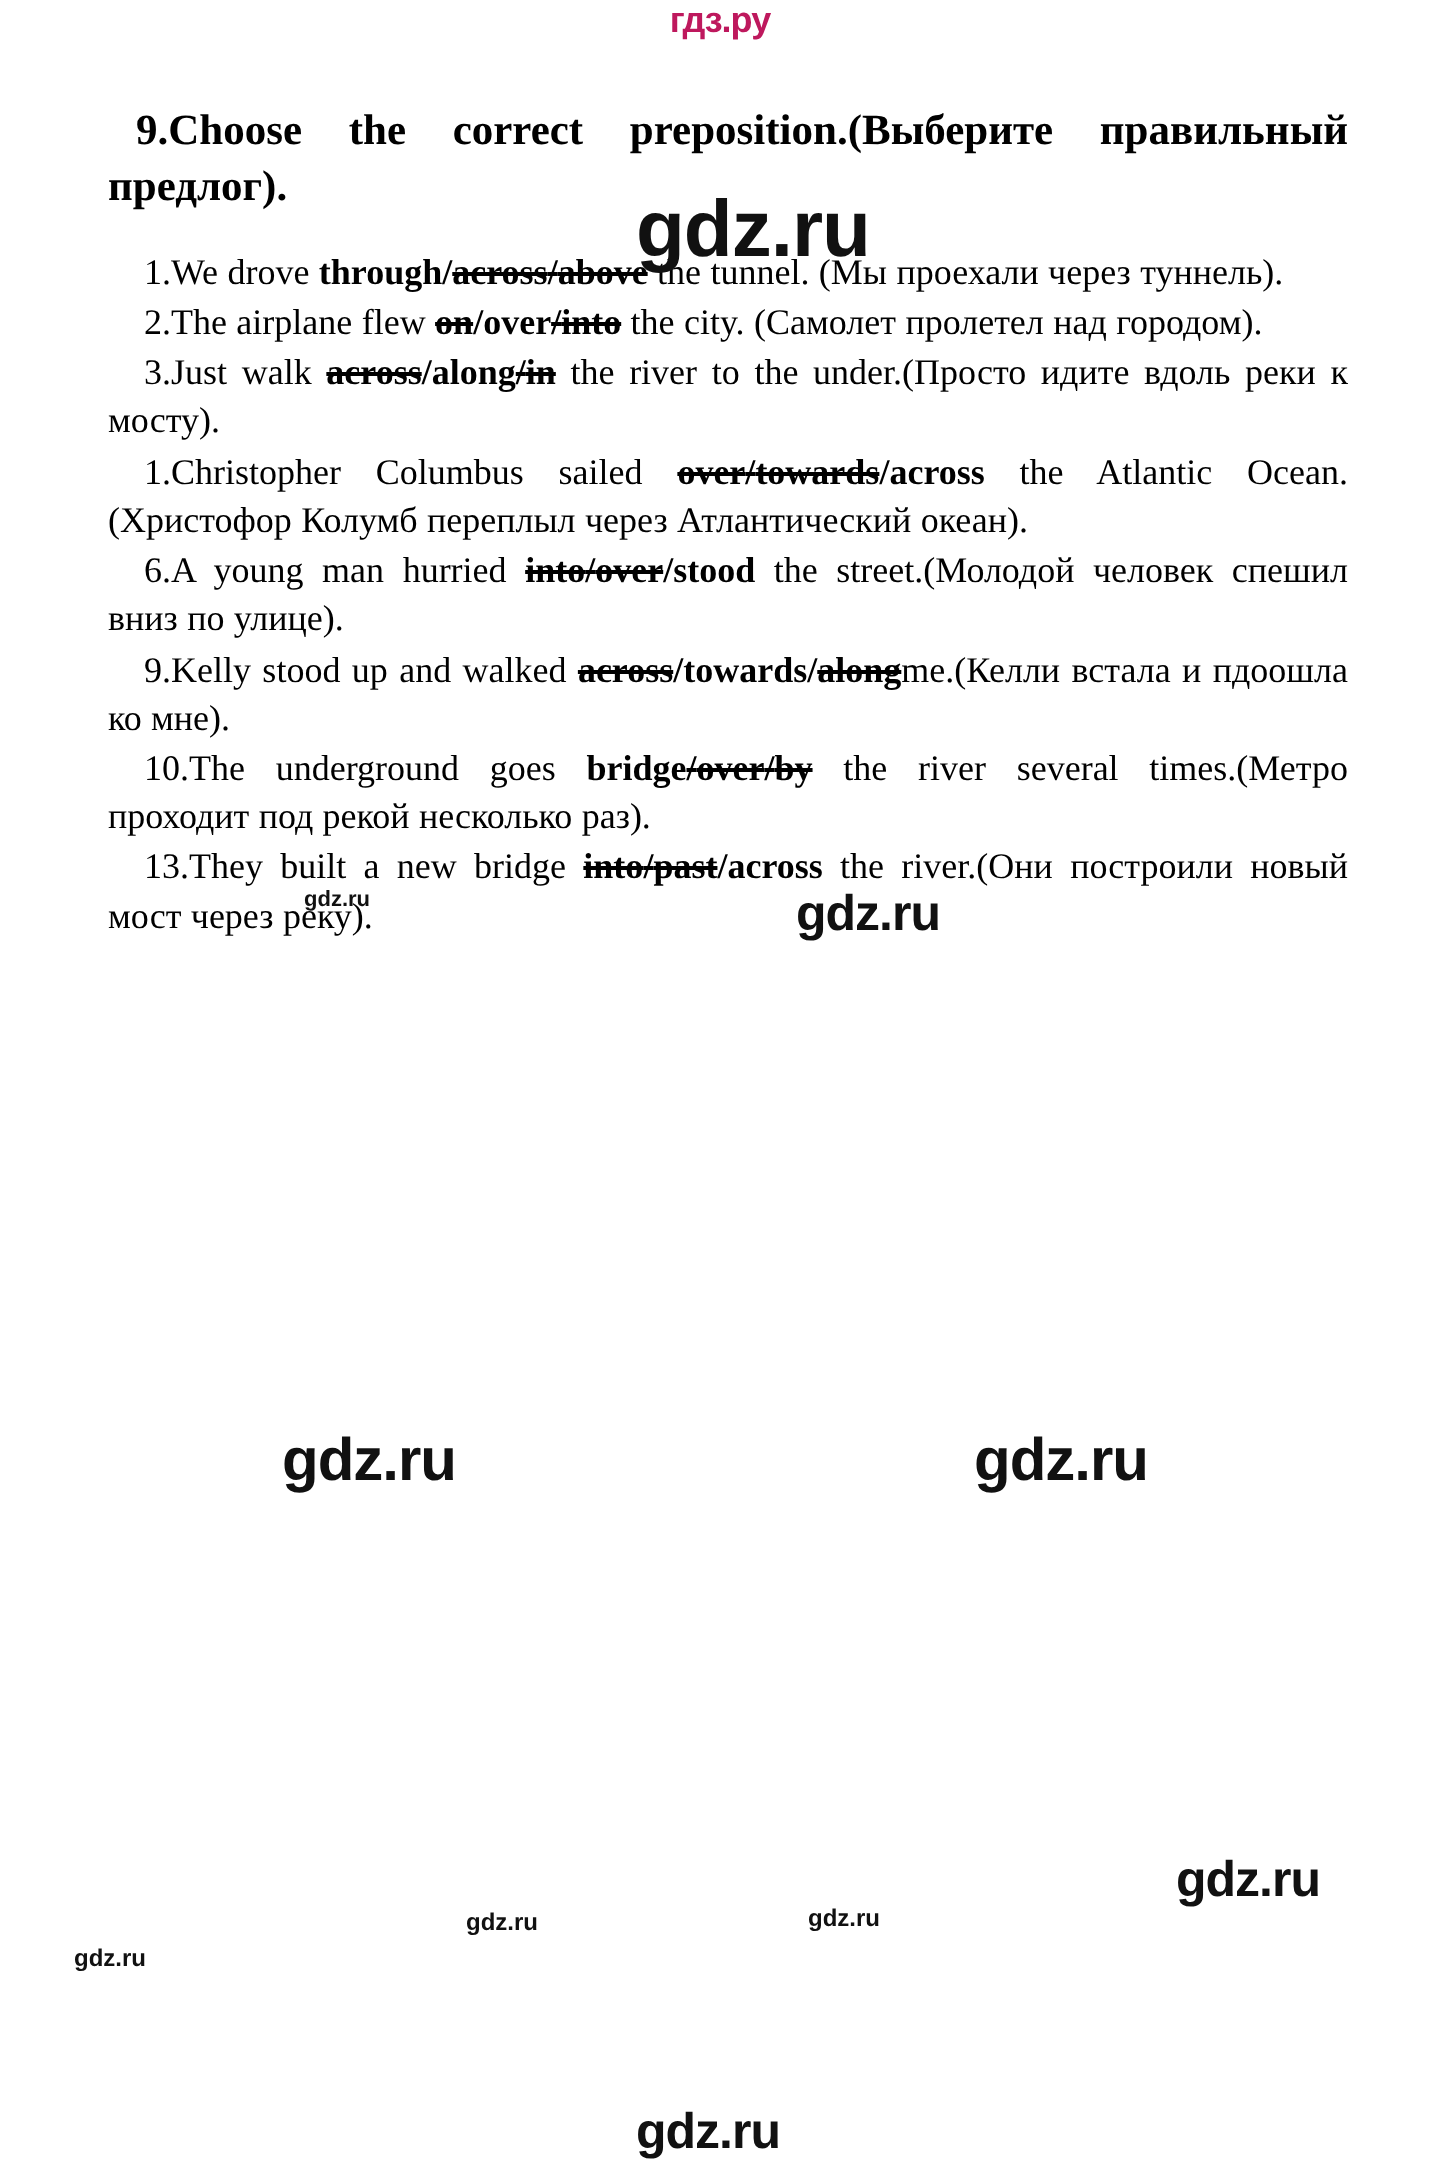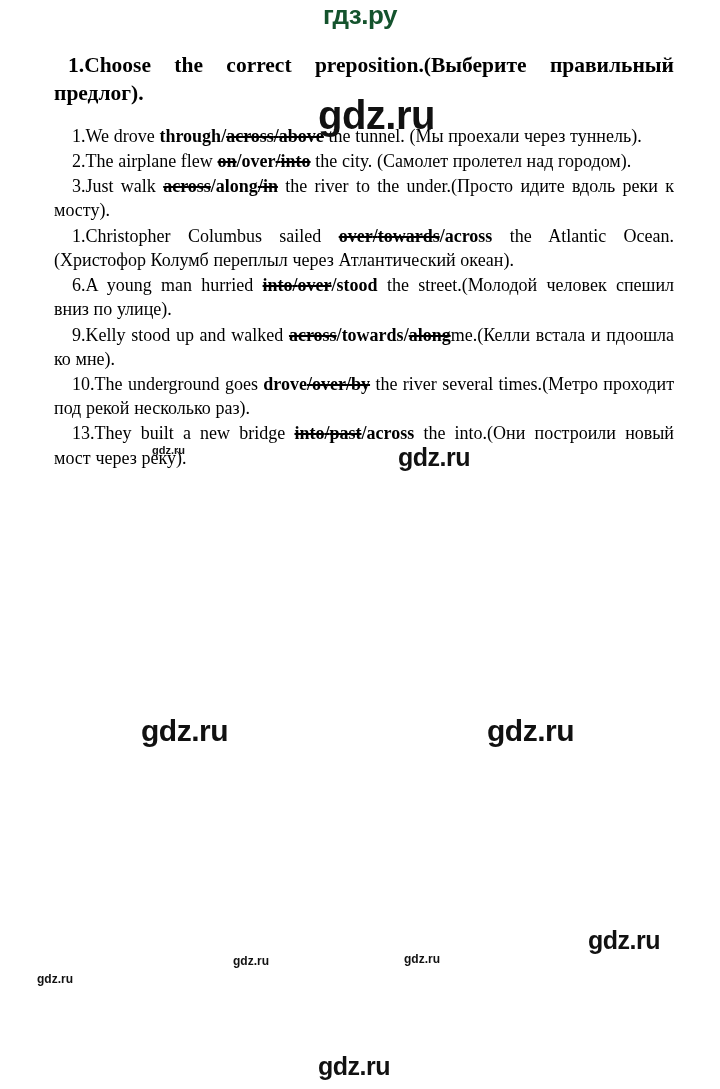--- a/index.html
+++ b/index.html
@@ -18,23 +18,23 @@
 
   
   .site-logo {
     position: absolute;
     top: 0px;
     left: 0;
     width: 720px;
     text-align: center;
     font-family: "Liberation Sans", sans-serif;
     font-weight: bold;
-    font-size: 26px;
+    font-size: 18px;
     letter-spacing: -0.5px;
-    color: #14532d;
+    color: #be185d;
   }
 
   
   .sheet {
     position: absolute;
     top: 52px;
     left: 54px;
     width: 620px;
   }
 
@@ -93,31 +93,31 @@
   .wm-sm  { font-size: 12px; letter-spacing: 0; }
   .wm-xs  { font-size: 11px; letter-spacing: 0; }
 </style>
 </head>
 <body>
 
 <div class="site-logo">гдз.ру</div>
 
 <div class="sheet">
 
-  <p class="task-heading">1.Choose the correct preposition.(Выберите правильный предлог).</p>
+  <p class="task-heading">9.Choose the correct preposition.(Выберите правильный предлог).</p>
 
   <div class="qlist" id="question-list">
       <p class="qitem"><span>1.We drove </span><span class="opt">through</span><span class="sep">/</span><span class="opt strike">across</span><span class="sep strike">/</span><span class="opt strike">above</span><span> the tunnel. </span><span class="ru">(Мы проехали через туннель).</span></p>
       <p class="qitem"><span>2.The airplane flew </span><span class="opt strike">on</span><span class="sep">/</span><span class="opt">over</span><span class="sep strike">/</span><span class="opt strike">into</span><span> the city. </span><span class="ru">(Самолет пролетел над городом).</span></p>
       <p class="qitem"><span>3.Just walk </span><span class="opt strike">across</span><span class="sep">/</span><span class="opt">along</span><span class="sep strike">/</span><span class="opt strike">in</span><span> the river to the under.</span><span class="ru">(Просто идите вдоль реки к мосту).</span></p>
       <p class="qitem"><span>1.Christopher Columbus sailed </span><span class="opt strike">over</span><span class="sep strike">/</span><span class="opt strike">towards</span><span class="sep">/</span><span class="opt">across</span><span> the Atlantic Ocean. </span><span class="ru">(Христофор Колумб переплыл через Атлантический океан).</span></p>
       <p class="qitem"><span>6.A young man hurried </span><span class="opt strike">into</span><span class="sep strike">/</span><span class="opt strike">over</span><span class="sep">/</span><span class="opt">stood</span><span> the street.</span><span class="ru">(Молодой человек спешил вниз по улице).</span></p>
       <p class="qitem"><span>9.Kelly stood up and walked </span><span class="opt strike">across</span><span class="sep">/</span><span class="opt">towards</span><span class="sep">/</span><span class="opt strike">along</span><span>me.</span><span class="ru">(Келли встала и пдоошла ко мне).</span></p>
-      <p class="qitem"><span>10.The underground goes </span><span class="opt">drove</span><span class="sep strike">/</span><span class="opt strike">over</span><span class="sep strike">/</span><span class="opt strike">by</span><span> the river several times.</span><span class="ru">(Метро проходит под рекой несколько раз).</span></p>
-      <p class="qitem"><span>13.They built a new bridge </span><span class="opt strike">into</span><span class="sep strike">/</span><span class="opt strike">past</span><span class="sep">/</span><span class="opt">across</span><span> the into.</span><span class="ru">(Они построили новый мост через реку).</span></p>
+      <p class="qitem"><span>10.The underground goes </span><span class="opt">bridge</span><span class="sep strike">/</span><span class="opt strike">over</span><span class="sep strike">/</span><span class="opt strike">by</span><span> the river several times.</span><span class="ru">(Метро проходит под рекой несколько раз).</span></p>
+      <p class="qitem"><span>13.They built a new bridge </span><span class="opt strike">into</span><span class="sep strike">/</span><span class="opt strike">past</span><span class="sep">/</span><span class="opt">across</span><span> the river.</span><span class="ru">(Они построили новый мост через реку).</span></p>
     </div>
 
 </div>
 
 <div id="watermark-layer">
     <div class="wm wm-xl" style="left: 318px; top: 93px;">gdz.ru</div>
     <div class="wm wm-md" style="left: 398px; top: 443px;">gdz.ru</div>
     <div class="wm wm-xs" style="left: 152px; top: 444px;">gdz.ru</div>
     <div class="wm wm-lg" style="left: 141px; top: 714px;">gdz.ru</div>
     <div class="wm wm-lg" style="left: 487px; top: 714px;">gdz.ru</div>

